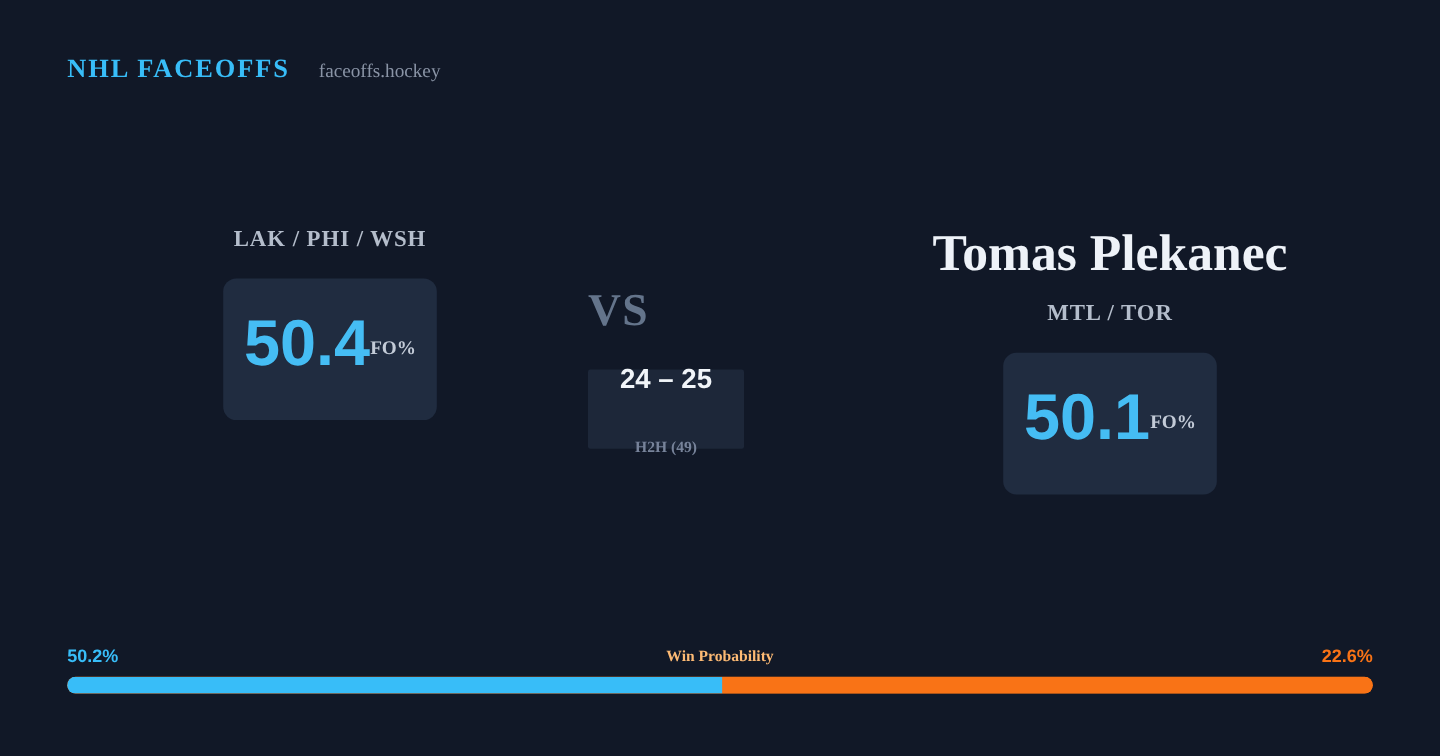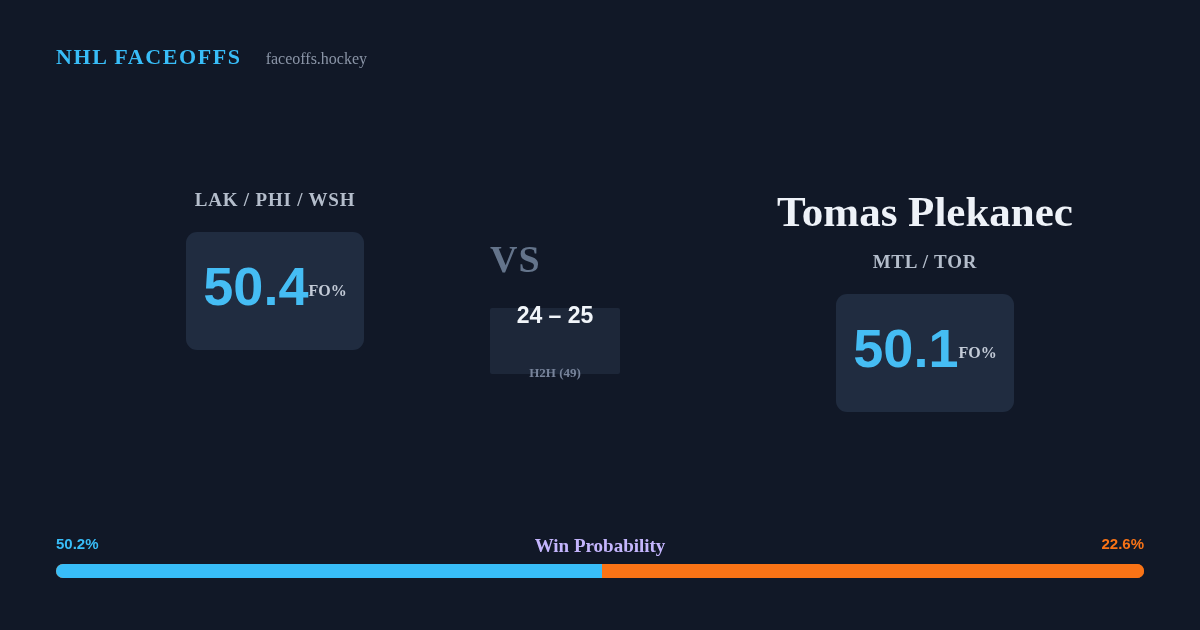--- a/index.html
+++ b/index.html
@@ -162,22 +162,22 @@
   .wp-left {
     font-family: "Liberation Sans", sans-serif;
     font-weight: bold;
     font-size: 15px;
     color: #38bdf8;
     line-height: 1;
   }
   .wp-title {
     font-family: "Liberation Serif", serif;
     font-weight: bold;
-    font-size: 19px;
-    color: #c4b5fd;
+    font-size: 13px;
+    color: #fdba74;
     line-height: 1;
   }
   .wp-right {
     font-family: "Liberation Sans", sans-serif;
     font-weight: bold;
     font-size: 15px;
     color: #f97316;
     line-height: 1;
   }
   .wp-bar {

